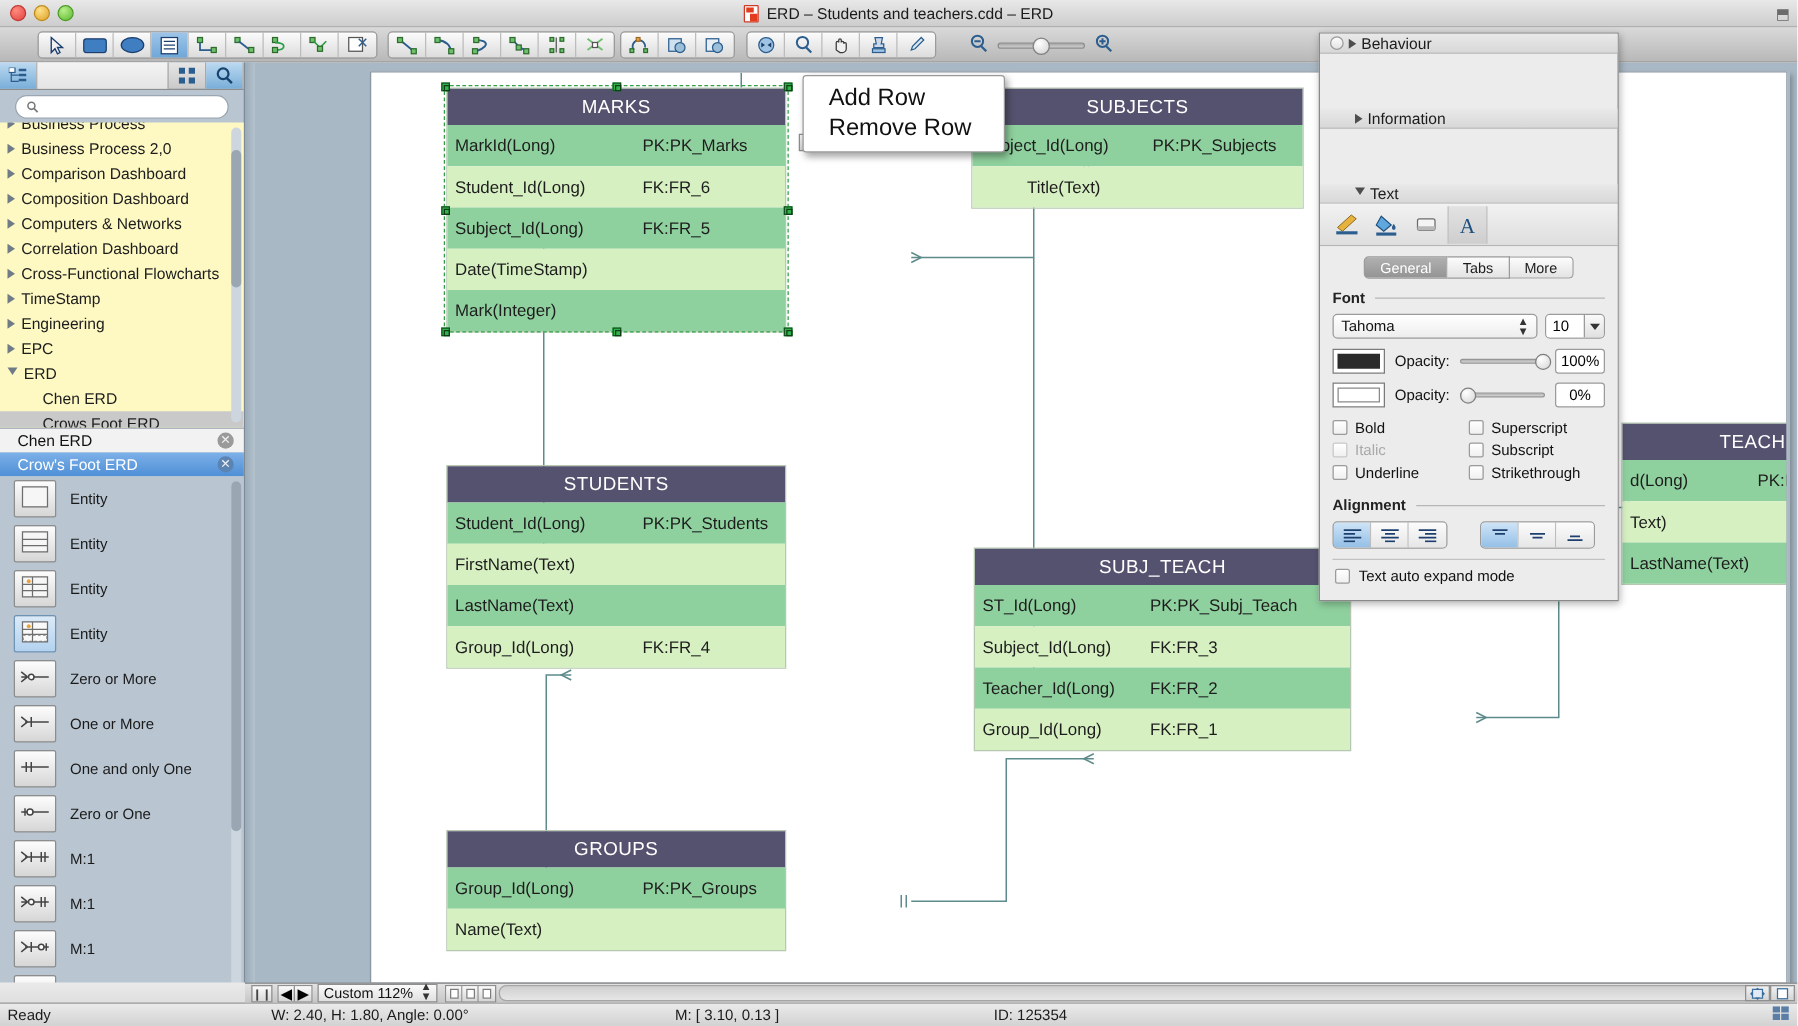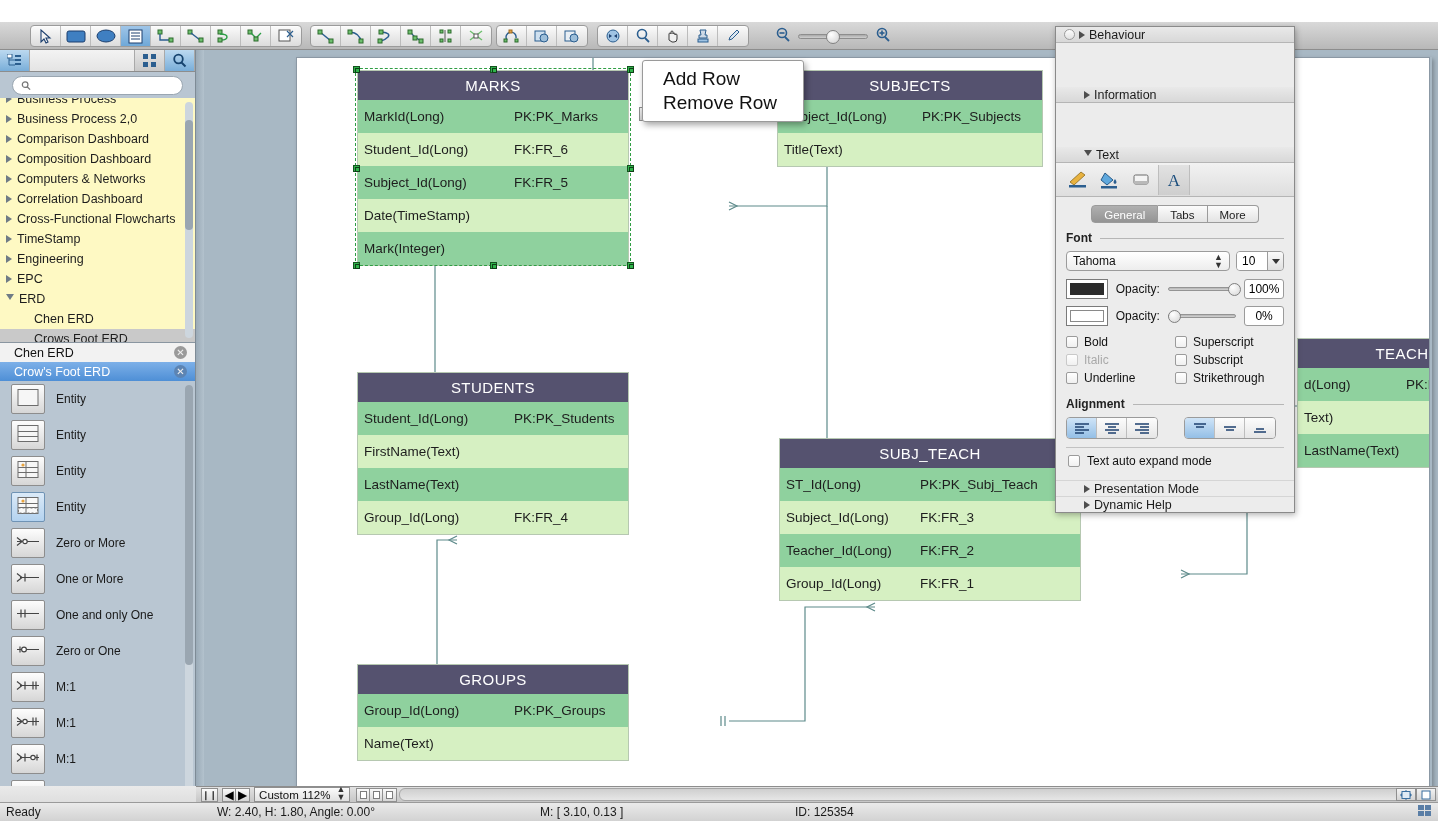--- a/index.html
+++ b/index.html
@@ -268,20 +268,32 @@
   .corner-btns { position:absolute; right:2px; top:788px; display:flex; gap:0; }
   .cbn { width:20px; height:13px; border:1px solid #8f8f8f;
          background:linear-gradient(#f2f2f2,#d4d4d4); display:flex;
          align-items:center; justify-content:center; }
 </style>
 </head>
 <body>
 
 <div class="app">
 
+  <div class="titlebar">
+    <div class="traffic">
+      <div class="tl r"></div>
+      <div class="tl y"></div>
+      <div class="tl g"></div>
+    </div>
+    <div class="title-center">
+      <span class="doc-icon"></span>
+      <span class="title-text">ERD – Students and teachers.cdd – ERD</span>
+    </div>
+    <div class="tb-right">⬒</div>
+  </div>
 
   <div class="toolbar">
 
     <div class="tgroup" style="left:30px;">
       <div class="tbtn">
         <svg width="13" height="15" viewBox="0 0 13 15">
             <path d="M2 1 L2 13 L5 10 L7 14 L9 13 L7 9 L11 9 Z" fill="#f2f2f2" stroke="#1c3f6e" stroke-width="1.1"></path>
           </svg>
       </div>
       <div class="tbtn">
@@ -786,21 +798,21 @@
           <div class="hnd" style="left: 56px; top: 204px; background: rgb(47, 179, 74);"></div>
           <div class="hnd" style="left: 193px; top: 204px; background: rgb(47, 179, 74);"></div>
           <div class="hnd" style="left: 330px; top: 204px; background: rgb(47, 179, 74);"></div>
           <div class="ent" style="left: 480px; top: 12px; width: 266px;">
             <div class="ent-hd" style="background: rgb(85, 82, 111);">SUBJECTS</div>
             <div class="ent-row dark">
               <div class="ent-c1" style="width: 140px;">Subject_Id(Long)</div>
               <div class="ent-c2" style="flex: 1 1 0%;">PK:PK_Subjects</div>
             </div>
             <div class="ent-row light">
-              <div class="ent-c1" style="width: 140px;">Title(Text)</div>
+              <div class="ent-c1" style="width: 140px; text-align: center;">Title(Text)</div>
               <div class="ent-c2" style="flex: 1 1 0%;"></div>
             </div>
           </div>
           <div class="ent" style="left: 60px; top: 314px; width: 272px;">
             <div class="ent-hd" style="background: rgb(85, 82, 111);">STUDENTS</div>
             <div class="ent-row dark">
               <div class="ent-c1" style="width: 152px;">Student_Id(Long)</div>
               <div class="ent-c2" style="flex: 1 1 0%;">PK:PK_Students</div>
             </div>
             <div class="ent-row light">
@@ -1056,30 +1068,20 @@
       </div>
 
       <div class="hr"></div>
 
       <div class="autoexp">
         <span class="cb"></span>
         <span class="cblbl">Text auto expand mode</span>
       </div>
     </div>
 
-    <div class="panel-foot" id="foot-root">
-        <div class="footrow">
-          <span class="ptri"></span>
-          <span class="plabel">Presentation Mode</span>
-        </div>
-        <div class="footrow">
-          <span class="ptri"></span>
-          <span class="plabel">Dynamic Help</span>
-        </div>
-      </div>
   </div>
 
   <div class="leftstatus"></div>
 
   <div class="pagebar">
     <div class="pb-btn" style="margin-left:5px;">❙❙</div>
     <div class="pagebtns" style="margin-left:4px;">
       <div class="pgsq">◀</div>
       <div class="pgsq">▶</div>
     </div>

